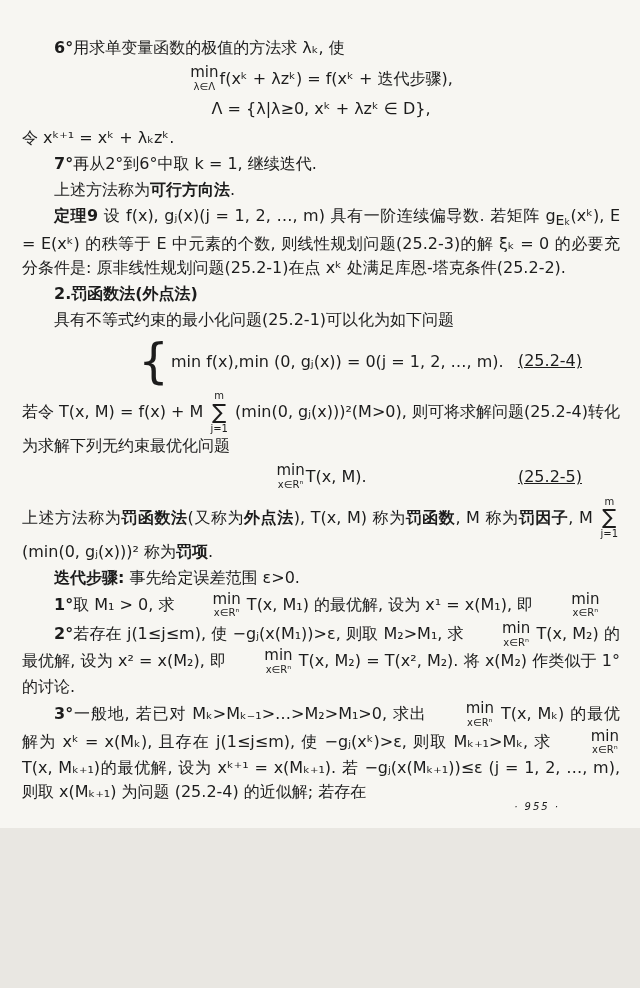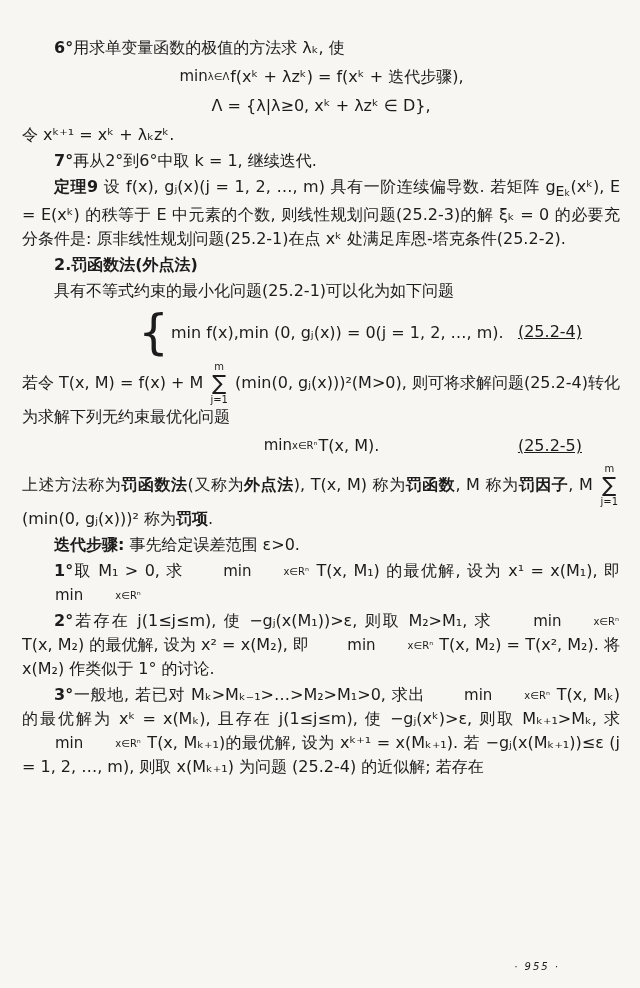--- a/index.html
+++ b/index.html
@@ -2,21 +2,21 @@
 <html><head>
 <meta charset="utf-8">
 <style>
   html,body{margin:0;padding:0;}
   body{
     background:#e9e7e2;
     font-family:"DejaVu Sans","Liberation Sans",sans-serif;
   }
   .page{
     position:relative;
-    width:640px;height:988px;
+    width:640px;height:828px;
     box-sizing:border-box;
     margin:0 auto;
     padding:36px 20px 0 22px;
     background:#f7f6f2;
     color:#1c1c1c;
     overflow:hidden;
   }
   .content{
     font-size:16px;
     line-height:24px;
@@ -40,21 +40,21 @@
   .eq-tag{
     position:absolute;
     right:38px;
     top:50%;
     transform:translateY(-50%);
     text-decoration:underline;
   }
   
   .stk{
     display:inline-flex;
-    flex-direction:row;
+    flex-direction:column;
     align-items:center;
     vertical-align:middle;
     line-height:1;
     margin:0 1px;
     justify-content:center;
   }
   .stk-top{ font-size:15px; line-height:1.05; }
   .stk-sub{ font-size:10px; line-height:1.05; margin-top:1px; }
   
   .stk3{
@@ -103,20 +103,21 @@
           <span class="stk-top">min</span>
           <span class="stk-sub">λ∈Λ</span>
         </span>
         <span> f(xᵏ + λzᵏ) = f(xᵏ + 迭代步骤),</span>
       </div>
       <div class="para display">
         <span>Λ = {λ|λ≥0, xᵏ + λzᵏ ∈ D},</span>
       </div>
       <div class="para"><span>令 xᵏ⁺¹ = xᵏ + λₖzᵏ.</span></div>
       <div class="para indent"><span class="b">7°</span><span>再从2°到6°中取 k = 1, 继续迭代.</span></div>
+      <div class="para indent"><span>上述方法称为</span><span class="b">可行方向法</span><span>.</span></div>
       <div class="para indent"><span class="b">定理9</span><span> 设 f(x), gⱼ(x)(j = 1, 2, …, m) 具有一阶连续偏导数. 若矩阵 g</span><sub>Eₖ</sub><span>(xᵏ), E = E(xᵏ) 的秩等于 E 中元素的个数, 则线性规划问题(25.2-3)的解 ξₖ = 0 的必要充分条件是: 原非线性规划问题(25.2-1)在点 xᵏ 处满足库恩-塔克条件(25.2-2).</span></div>
       <div class="para indent"><span class="b">2.罚函数法(外点法)</span></div>
       <div class="para indent"><span>具有不等式约束的最小化问题(25.2-1)可以化为如下问题</span></div>
       <div class="para display">
         <span class="cases">
           <span class="brace">{</span>
           <span class="cases-lines">
             <span>min f(x),</span>
             <span>min (0, gⱼ(x)) = 0(j = 1, 2, …, m).</span>
           </span>

